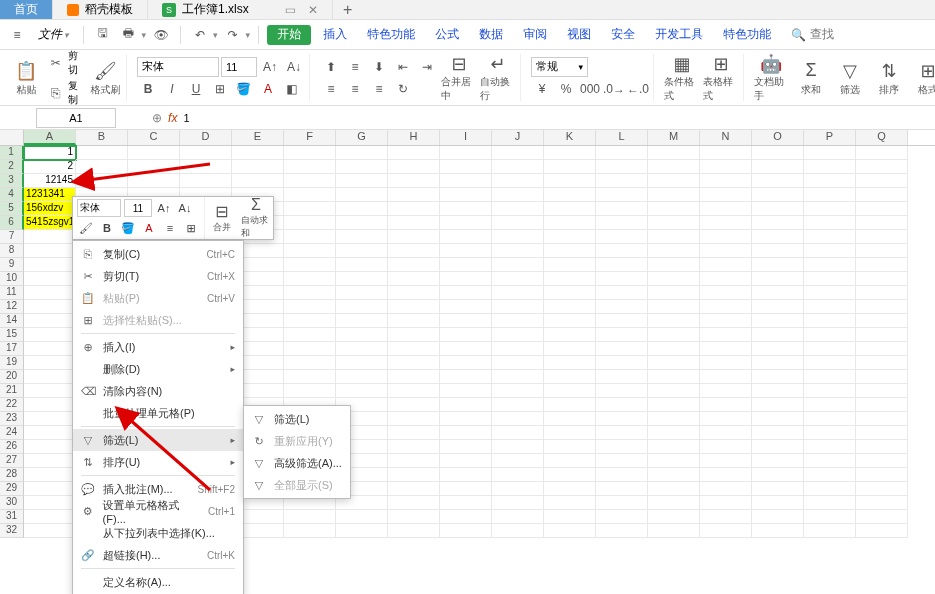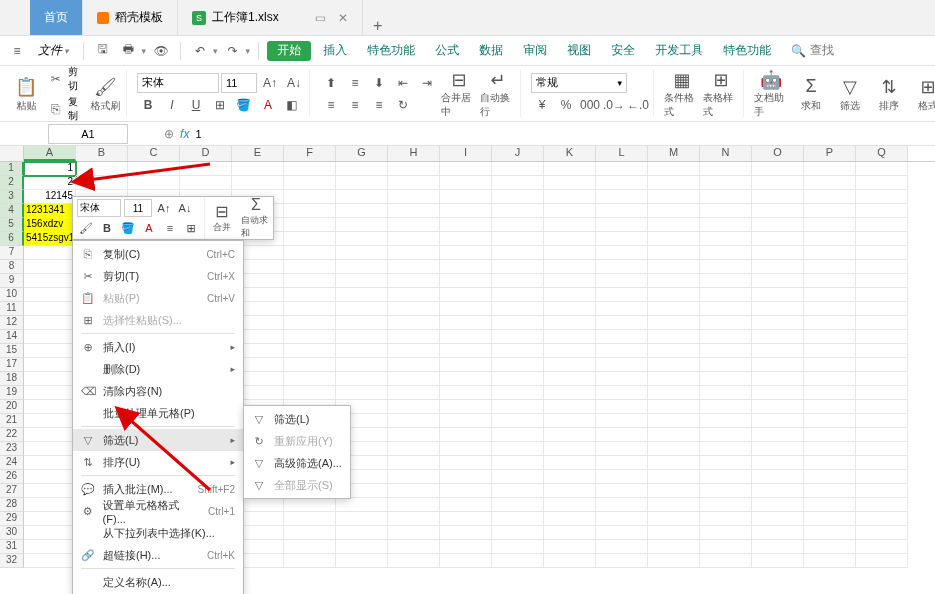--- a/index.html
+++ b/index.html
@@ -1,49 +1,49 @@
 <!DOCTYPE html>
 <html><head>
 <meta charset="utf-8">
 <style>
 * { margin: 0; padding: 0; box-sizing: border-box; font-family: "Microsoft YaHei", Arial, sans-serif; }
 body { background: #fff; font-size: 12px; overflow: hidden; width: 935px; height: 594px; position: relative; }
 
-.tabs { display: flex; align-items: flex-end; background: #f2f2f2; height: 36px; border-bottom: 1px solid #e0e0e0; padding-left: 30px; }
+.tabs { display: flex; align-items: flex-end; background: #f2f2f2; height: 20px; border-bottom: 1px solid #e0e0e0; }
 .tab { display: flex; align-items: center; padding: 0 14px; height: 100%; gap: 6px; border-right: 1px solid #e0e0e0; }
 .tab.home { background: #5b9bd5; color: #fff; font-weight: 500; }
 .tab .icon { width: 14px; height: 14px; display: inline-flex; align-items: center; justify-content: center; }
 .tab-close { margin-left: 6px; color: #888; }
 .tab-add { padding: 0 10px; color: #666; font-size: 16px; }
 
 .menubar { display: flex; align-items: center; height: 30px; gap: 4px; padding: 0 6px; border-bottom: 1px solid #e0e0e0; }
 .menubar .mb-btn { width: 22px; height: 22px; display: flex; align-items: center; justify-content: center; color: #555; }
 .menubar .dd { font-size: 9px; color: #888; margin-left: -2px; }
 .file-btn { display: flex; align-items: center; gap: 4px; padding: 0 6px; font-style: italic; }
 .divider { width: 1px; height: 18px; background: #ddd; margin: 0 4px; }
-.ribtab { padding: 0 8px; height: 100%; display: flex; align-items: center; color: #0f766e; }
+.ribtab { padding: 0 8px; height: 100%; display: flex; align-items: center; color: #1d4ed8; }
 .ribtab.active { background: #2ea44f; color: #fff; border-radius: 3px; padding: 2px 10px; height: 20px; }
 .search { display: flex; align-items: center; gap: 4px; color: #777; margin-left: 8px; }
 
 .ribbon { display: flex; align-items: stretch; height: 56px; padding: 4px 6px; gap: 6px; border-bottom: 1px solid #e0e0e0; }
 .rgroup { display: flex; align-items: center; gap: 3px; padding: 0 4px; border-right: 1px solid #eee; }
 .rgroup:last-child { border-right: none; }
 .rbtn { display: flex; flex-direction: column; align-items: center; justify-content: center; width: 36px; height: 48px; font-size: 10px; color: #555; }
 .rbtn .ricon { font-size: 18px; height: 24px; display: flex; align-items: center; }
 .rbtn-sm { width: 22px; height: 20px; display: flex; align-items: center; justify-content: center; color: #555; }
 .rcol { display: flex; flex-direction: column; gap: 2px; }
 .rrow { display: flex; gap: 2px; align-items: center; }
 .font-input { width: 82px; height: 20px; border: 1px solid #ccc; font-size: 11px; padding: 0 4px; }
 .size-input { width: 36px; height: 20px; border: 1px solid #ccc; font-size: 11px; padding: 0 4px; }
-.combo { width: 96px; height: 20px; border: 1px solid #ccc; font-size: 11px; padding: 0 4px; display: flex; align-items: center; justify-content: space-between; }
+.combo { width: 57px; height: 20px; border: 1px solid #ccc; font-size: 11px; padding: 0 4px; display: flex; align-items: center; justify-content: space-between; }
 
 .namebox-row { display: flex; align-items: center; height: 24px; border-bottom: 1px solid #e0e0e0; }
-.namebox { width: 80px; height: 20px; border: 1px solid #ccc; margin-left: 48px; text-align: center; font-size: 11px; }
+.namebox { width: 80px; height: 20px; border: 1px solid #ccc; margin-left: 36px; text-align: center; font-size: 11px; }
 .fx-area { display: flex; align-items: center; gap: 6px; margin-left: 36px; }
-.fx-lbl { font-style: italic; color: #3b82f6; }
+.fx-lbl { font-style: italic; color: #c2410c; }
 .fx-input { border: none; outline: none; font-size: 11px; width: 600px; }
 
 .grid { position: relative; }
 .col-headers { display: flex; margin-left: 24px; height: 16px; border-bottom: 1px solid #ccc; }
 .col-h { width: 52px; text-align: center; font-size: 11px; color: #555; border-right: 1px solid #ddd; background: #f4f4f4; }
 .col-h.sel { background: #d6e8d6; border-bottom: 2px solid #2ea44f; }
 .corner { position: absolute; left: 0; top: 0; width: 24px; height: 16px; background: #f4f4f4; border-right: 1px solid #ccc; border-bottom: 1px solid #ccc; }
 
 .rows { display: flex; flex-direction: column; }
 .row { display: flex; height: 14px; }
@@ -589,40 +589,20 @@
         <div class="cell"></div>
         <div class="cell"></div>
         <div class="cell"></div>
         <div class="cell"></div>
         <div class="cell"></div>
         <div class="cell"></div>
         <div class="cell"></div>
         <div class="cell"></div>
       </div>
       <div class="row">
-        <div class="row-h">18</div>
-        <div class="cell"></div>
-        <div class="cell"></div>
-        <div class="cell"></div>
-        <div class="cell"></div>
-        <div class="cell"></div>
-        <div class="cell"></div>
-        <div class="cell"></div>
-        <div class="cell"></div>
-        <div class="cell"></div>
-        <div class="cell"></div>
-        <div class="cell"></div>
-        <div class="cell"></div>
-        <div class="cell"></div>
-        <div class="cell"></div>
-        <div class="cell"></div>
-        <div class="cell"></div>
-        <div class="cell"></div>
-      </div>
-      <div class="row">
         <div class="row-h">19</div>
         <div class="cell"></div>
         <div class="cell"></div>
         <div class="cell"></div>
         <div class="cell"></div>
         <div class="cell"></div>
         <div class="cell"></div>
         <div class="cell"></div>
         <div class="cell"></div>
         <div class="cell"></div>

